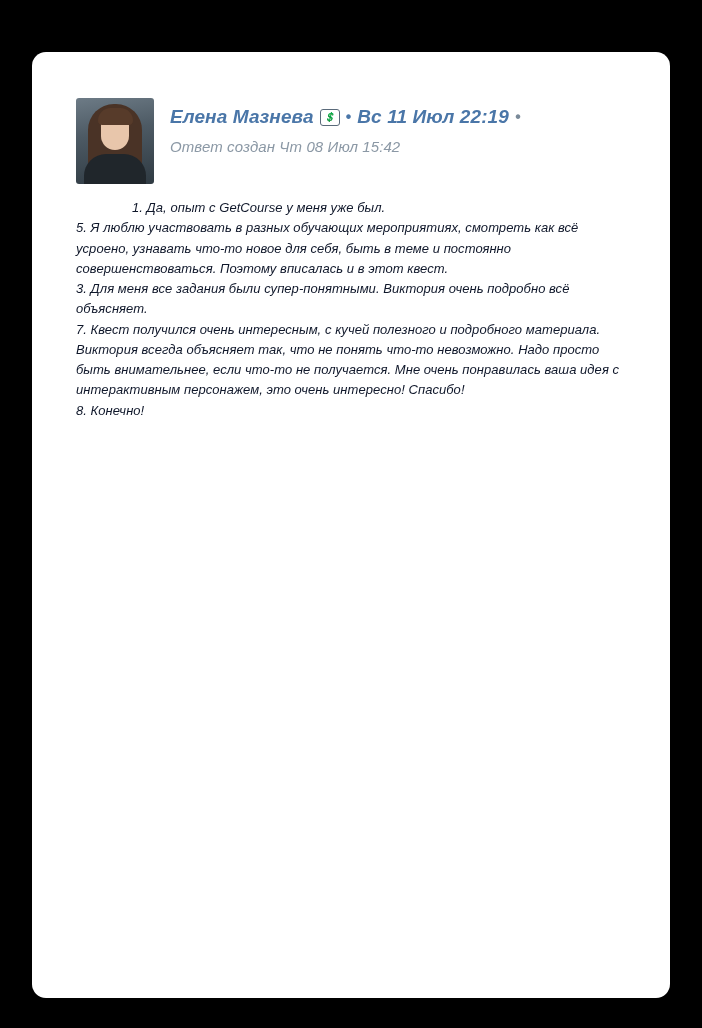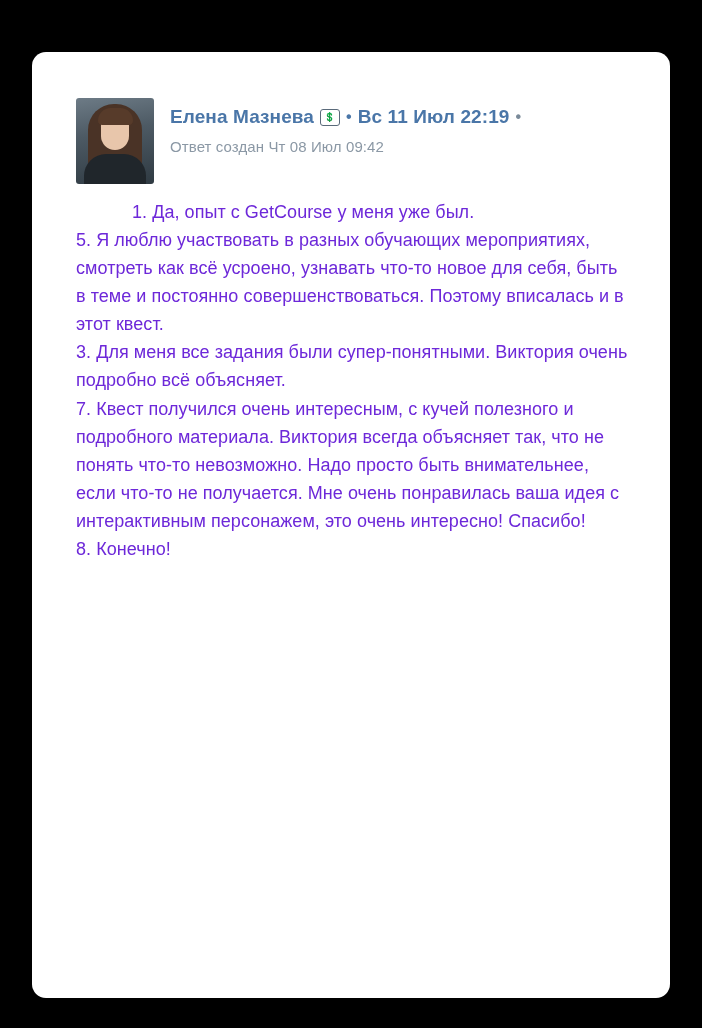--- a/index.html
+++ b/index.html
@@ -24,20 +24,21 @@
   .card {
     position: absolute;
     left: 32px;
     top: 52px;
     width: 638px;
     height: 946px;
     background: #ffffff;
     border-radius: 14px;
     box-shadow: 0 2px 14px rgba(0,0,0,0.35);
     overflow: hidden;
+    font-style: italic;
   }
 
   .post {
     padding: 46px 40px 20px 44px;
     box-sizing: border-box;
   }
 
   .post-header {
     display: flex;
     align-items: flex-start;
@@ -137,23 +138,23 @@
 
   .meta-line {
     margin-top: 10px;
     font-size: 15px;
     color: #8b98a5;
     letter-spacing: 0.1px;
   }
 
   .post-body {
     margin-top: 14px;
-    font-size: 18px;
+    font-size: 13px;
     line-height: 1.56;
-    color: #6d28d9;
+    color: #0f172a;
     letter-spacing: 0.05px;
   }
   .post-body p {
     margin: 0;
   }
   .post-body p.first {
     text-indent: 56px;
   }
 
   .bottom-strip {
@@ -182,21 +183,21 @@
         </div>
 
         <div class="header-text">
           <div class="author-line">
             <span class="author-name">Елена Мазнева</span>
             <span class="badge-icon">💲</span>
             <span class="dot-sep">•</span>
             <span class="post-date">Вс 11 Июл 22:19</span>
             <span class="trailing-dot">•</span>
           </div>
-          <div class="meta-line">Ответ создан Чт 08 Июл 09:42</div>
+          <div class="meta-line">Ответ создан Чт 08 Июл 15:42</div>
         </div>
 
       </div>
 
       <div class="post-body">
         <p class="first">1. Да, опыт с GetCourse у меня уже был.</p>
         <p>5. Я люблю участвовать в разных обучающих мероприятиях, смотреть как всё усроено, узнавать что-то новое для себя, быть в теме и постоянно совершенствоваться. Поэтому вписалась и в этот квест.</p>
         <p>3. Для меня все задания были супер-понятными. Виктория очень подробно всё объясняет.</p>
         <p>7. Квест получился очень интересным, с кучей полезного и подробного материала. Виктория всегда объясняет так, что не понять что-то невозможно. Надо просто быть внимательнее, если что-то не получается. Мне очень понравилась ваша идея с интерактивным персонажем, это очень интересно! Спасибо!</p>
         <p>8. Конечно!</p>

